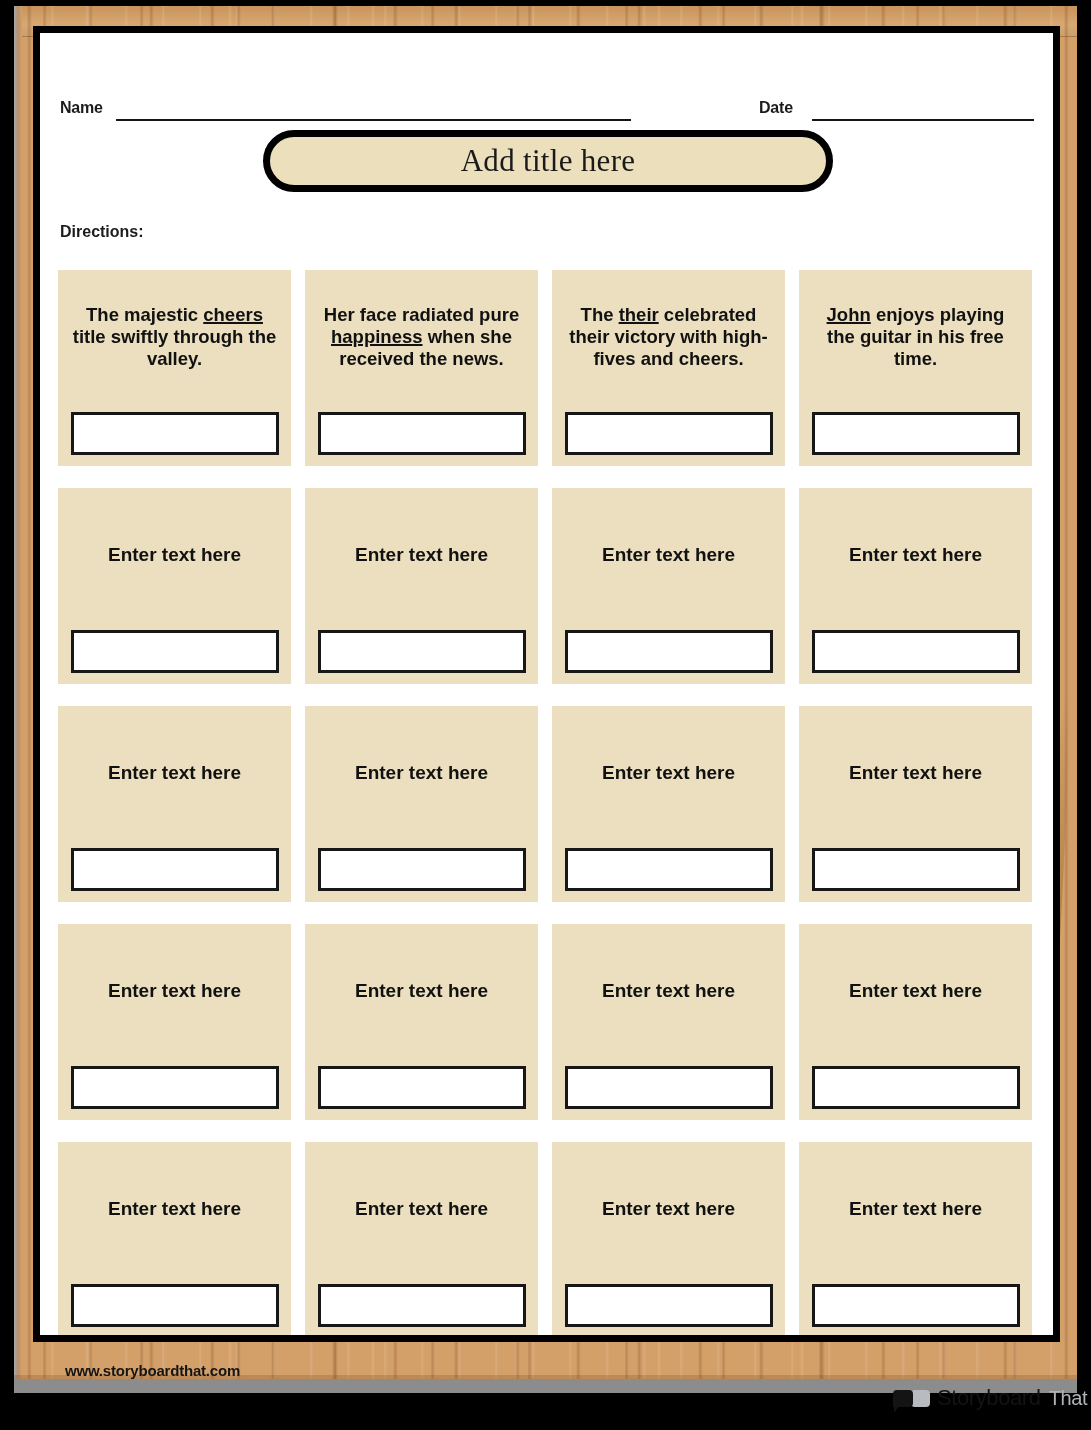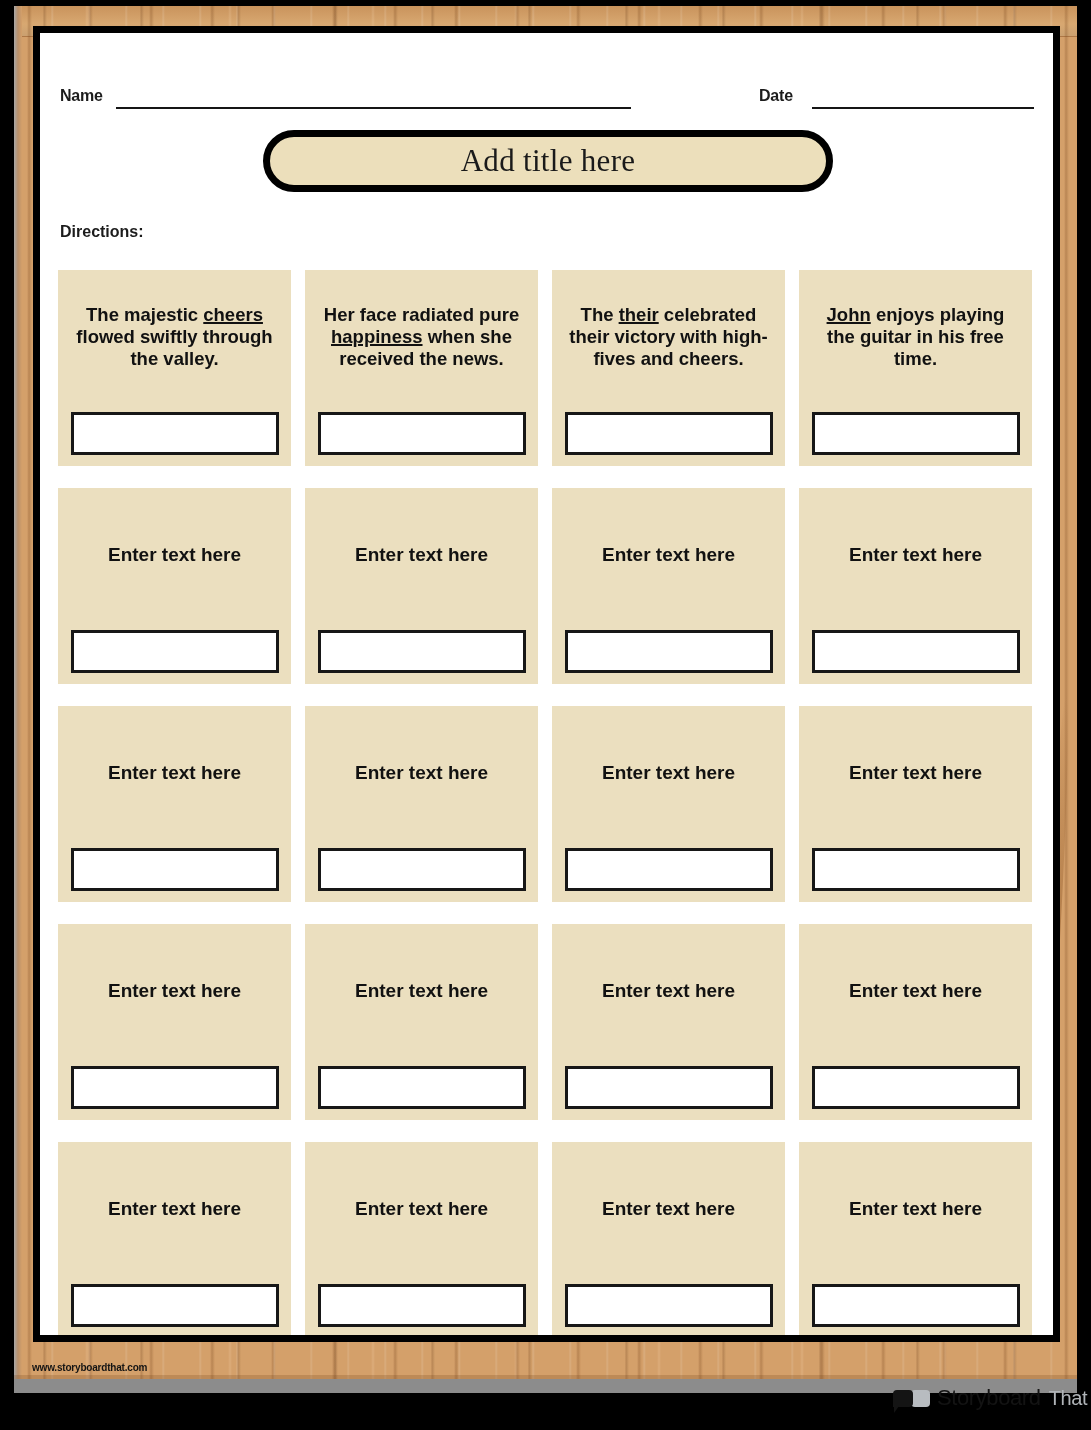--- a/index.html
+++ b/index.html
@@ -121,21 +121,21 @@
     width: 1013px;
     height: 1302px;
     background: #ffffff;
     box-sizing: border-box;
     overflow: hidden;
   }
 
   
   #meta-row {
     position: absolute;
-    left: 0; top: 48px;
+    left: 0; top: 60px;
     width: 100%;
     height: 34px;
   }
   .meta-label {
     position: absolute;
     font-family: "Liberation Sans", sans-serif;
     font-weight: bold;
     font-size: 16px;
     color: #1c1c1c;
     letter-spacing: -0.2px;
@@ -242,24 +242,25 @@
     margin-bottom: 11px;
     flex: 0 0 auto;
   }
 
   
   #footer-url {
     position: absolute;
     left: 32px;
     top: 1362px;
     font-family: "Liberation Sans", sans-serif;
-    font-size: 10px;
+    font-size: 15px;
     font-weight: bold;
     color: #141414;
     letter-spacing: -0.2px;
+    padding-left: 33px;
   }
   #footer-logo {
     position: absolute;
     left: 893px;
     top: 1349px;
     height: 34px;
     display: flex;
     align-items: center;
     gap: 4px;
     margin-top: 32px;
@@ -331,21 +332,21 @@
       <div id="title-banner">
         <span id="title-text">Add title here</span>
       </div>
 
       <div id="directions-label">Directions:</div>
 
       <div id="grid">
           <div class="grid-row">
             <div class="card">
               <div class="card-text">
-                <span><span>The majestic </span><u>cheers</u><span> flowed swiftly through the valley.</span></span>
+                <span><span>The majestic </span><u>cheers</u><span> title swiftly through the valley.</span></span>
               </div>
               <div class="answer-box"></div>
             </div>
             <div class="card">
               <div class="card-text">
                 <span><span>Her face radiated pure </span><u>happiness</u><span> when she received the news.</span></span>
               </div>
               <div class="answer-box"></div>
             </div>
             <div class="card">

